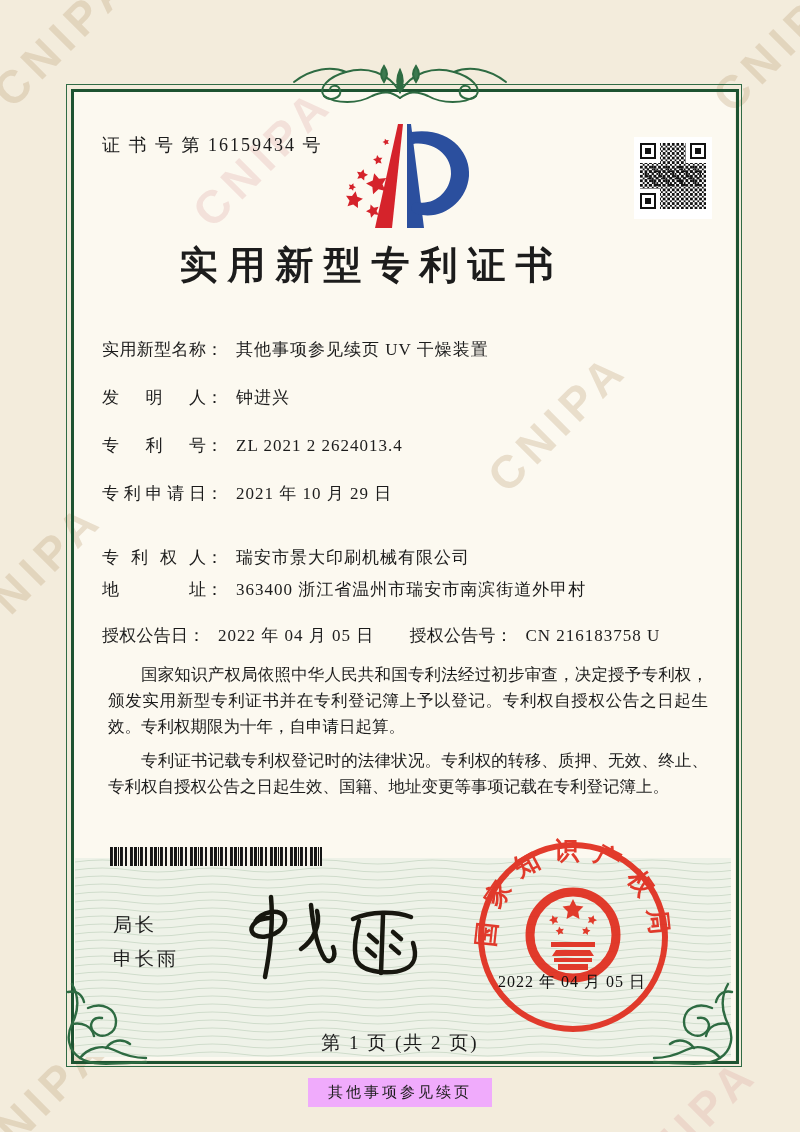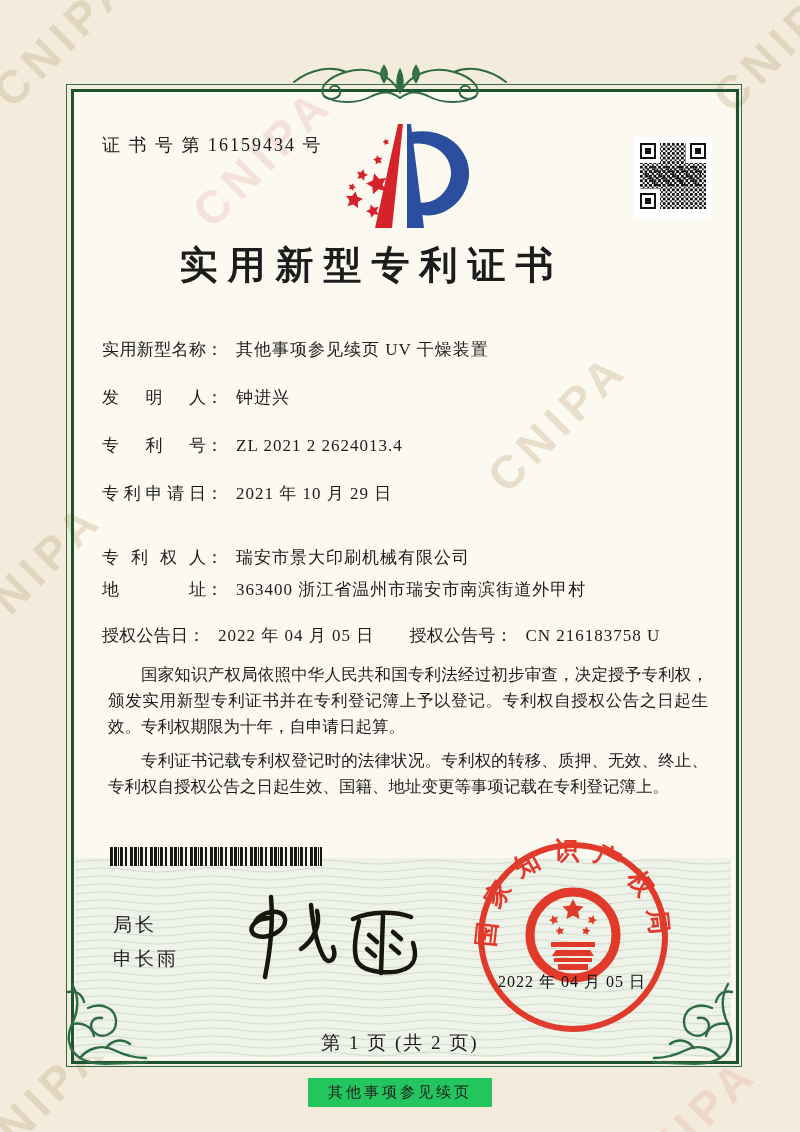--- a/index.html
+++ b/index.html
@@ -38,21 +38,21 @@
      background:
        repeating-linear-gradient(90deg,#151515 0 2px,transparent 2px 5px),
        repeating-linear-gradient(90deg,#222 0 3px,transparent 3px 10px),
        repeating-linear-gradient(90deg,#111 0 1px,#f6f3ea 1px 4px);}
   .signer{left:113px;top:908px;font-size:19px;z-index:4;line-height:34px;letter-spacing:3px;}
   .signature{left:225px;top:885px;z-index:4;}
   .seal{left:468px;top:838px;z-index:5;}
   .seal-date{left:498px;top:972px;width:150px;font-size:16px;letter-spacing:1px;color:#111;z-index:6;white-space:nowrap;}
   .page-info{left:0;top:1030px;width:800px;text-align:center;font-size:19px;letter-spacing:2px;z-index:4;}
   .footer-note{left:0;top:1078px;width:800px;text-align:center;z-index:4;}
-  .footer-note span{display:inline-block;background:#22c55e;padding:5px 20px;font-size:15px;letter-spacing:3px;}
+  .footer-note span{display:inline-block;background:#f0abfc;padding:5px 20px;font-size:15px;letter-spacing:3px;}
 </style>
 </head>
 <body>
 
 <div class="abs inner-bg"></div>
 
 <div class="abs wm" style="left:-25px;top:10px;">CNIPA</div>
 <div class="abs wm pink" style="left:175px;top:130px;">CNIPA</div>
 <div class="abs wm" style="left:695px;top:15px;">CNIPA</div>
 <div class="abs wm" style="left:470px;top:395px;">CNIPA</div>

